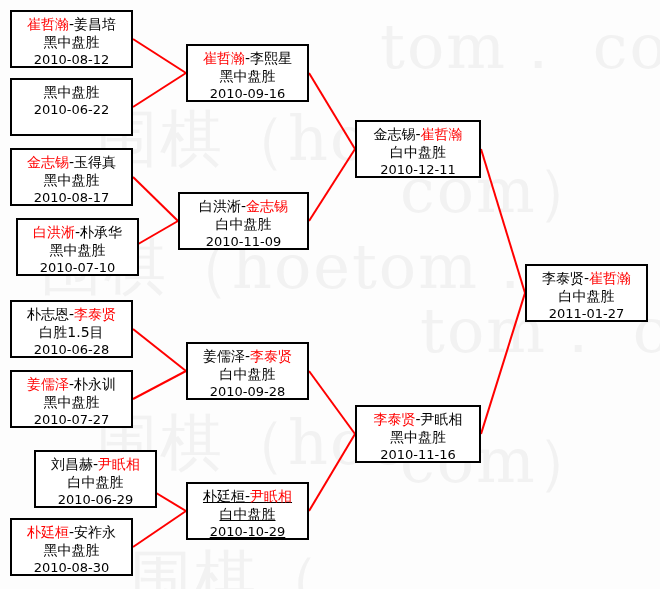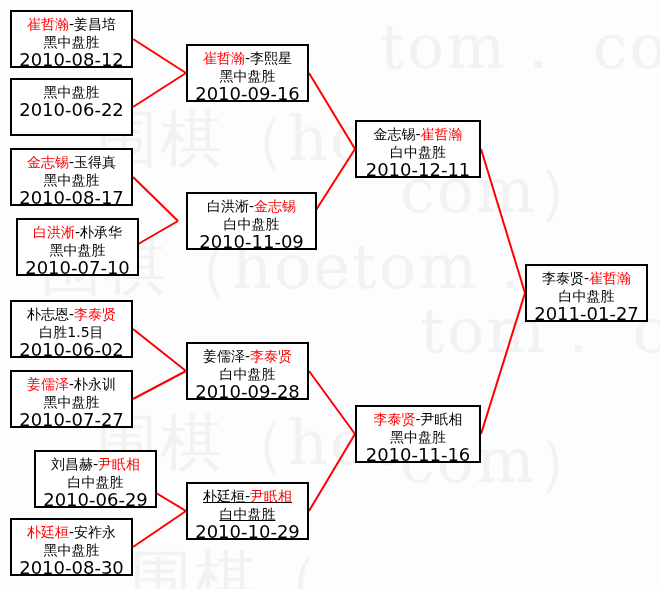--- a/index.html
+++ b/index.html
@@ -87,21 +87,21 @@
   }
   .loser {
     color: #000000;
   }
   .result {
     font-size: 14px;
     line-height: 18px;
     white-space: nowrap;
   }
   .date {
-    font-size: 18px;
+    font-size: 13px;
     line-height: 17px;
     white-space: nowrap;
     font-family: "DejaVu Sans", "Liberation Sans", sans-serif;
   }
 </style>
 </head>
 <body>
 
 <div id="bracket-root">
 
@@ -149,21 +149,21 @@
         <div class="date">2010-08-17</div>
       </div>
       <div class="match-box" style="left: 16px; top: 218px; width: 123px; height: 58px;">
         <div class="players"><span class="winner">白洪淅</span><span class="dash">-</span><span class="loser">朴承华</span></div>
         <div class="result">黑中盘胜</div>
         <div class="date">2010-07-10</div>
       </div>
       <div class="match-box" style="left: 10px; top: 300px; width: 123px; height: 58px;">
         <div class="players"><span class="loser">朴志恩</span><span class="dash">-</span><span class="winner">李泰贤</span></div>
         <div class="result">白胜1.5目</div>
-        <div class="date">2010-06-02</div>
+        <div class="date">2010-06-28</div>
       </div>
       <div class="match-box" style="left: 10px; top: 370px; width: 123px; height: 58px;">
         <div class="players"><span class="winner">姜儒泽</span><span class="dash">-</span><span class="loser">朴永训</span></div>
         <div class="result">黑中盘胜</div>
         <div class="date">2010-07-27</div>
       </div>
       <div class="match-box" style="left: 10px; top: 450px; width: 123px; height: 58px; margin-left: 24px;">
         <div class="players"><span class="loser">刘昌赫</span><span class="dash">-</span><span class="winner">尹眂相</span></div>
         <div class="result">白中盘胜</div>
         <div class="date">2010-06-29</div>
@@ -171,21 +171,21 @@
       <div class="match-box" style="left: 10px; top: 518px; width: 123px; height: 58px;">
         <div class="players"><span class="winner">朴廷桓</span><span class="dash">-</span><span class="loser">安祚永</span></div>
         <div class="result">黑中盘胜</div>
         <div class="date">2010-08-30</div>
       </div>
       <div class="match-box" style="left: 186px; top: 44px; width: 123px; height: 58px;">
         <div class="players"><span class="winner">崔哲瀚</span><span class="dash">-</span><span class="loser">李熙星</span></div>
         <div class="result">黑中盘胜</div>
         <div class="date">2010-09-16</div>
       </div>
-      <div class="match-box" style="left: 178px; top: 192px; width: 131px; height: 58px; margin-left: 8px;">
+      <div class="match-box" style="left: 178px; top: 192px; width: 131px; height: 58px;">
         <div class="players"><span class="loser">白洪淅</span><span class="dash">-</span><span class="winner">金志锡</span></div>
         <div class="result">白中盘胜</div>
         <div class="date">2010-11-09</div>
       </div>
       <div class="match-box" style="left: 186px; top: 342px; width: 123px; height: 58px;">
         <div class="players"><span class="loser">姜儒泽</span><span class="dash">-</span><span class="winner">李泰贤</span></div>
         <div class="result">白中盘胜</div>
         <div class="date">2010-09-28</div>
       </div>
       <div class="match-box" style="left: 186px; top: 482px; width: 123px; height: 58px; text-decoration: underline;">

